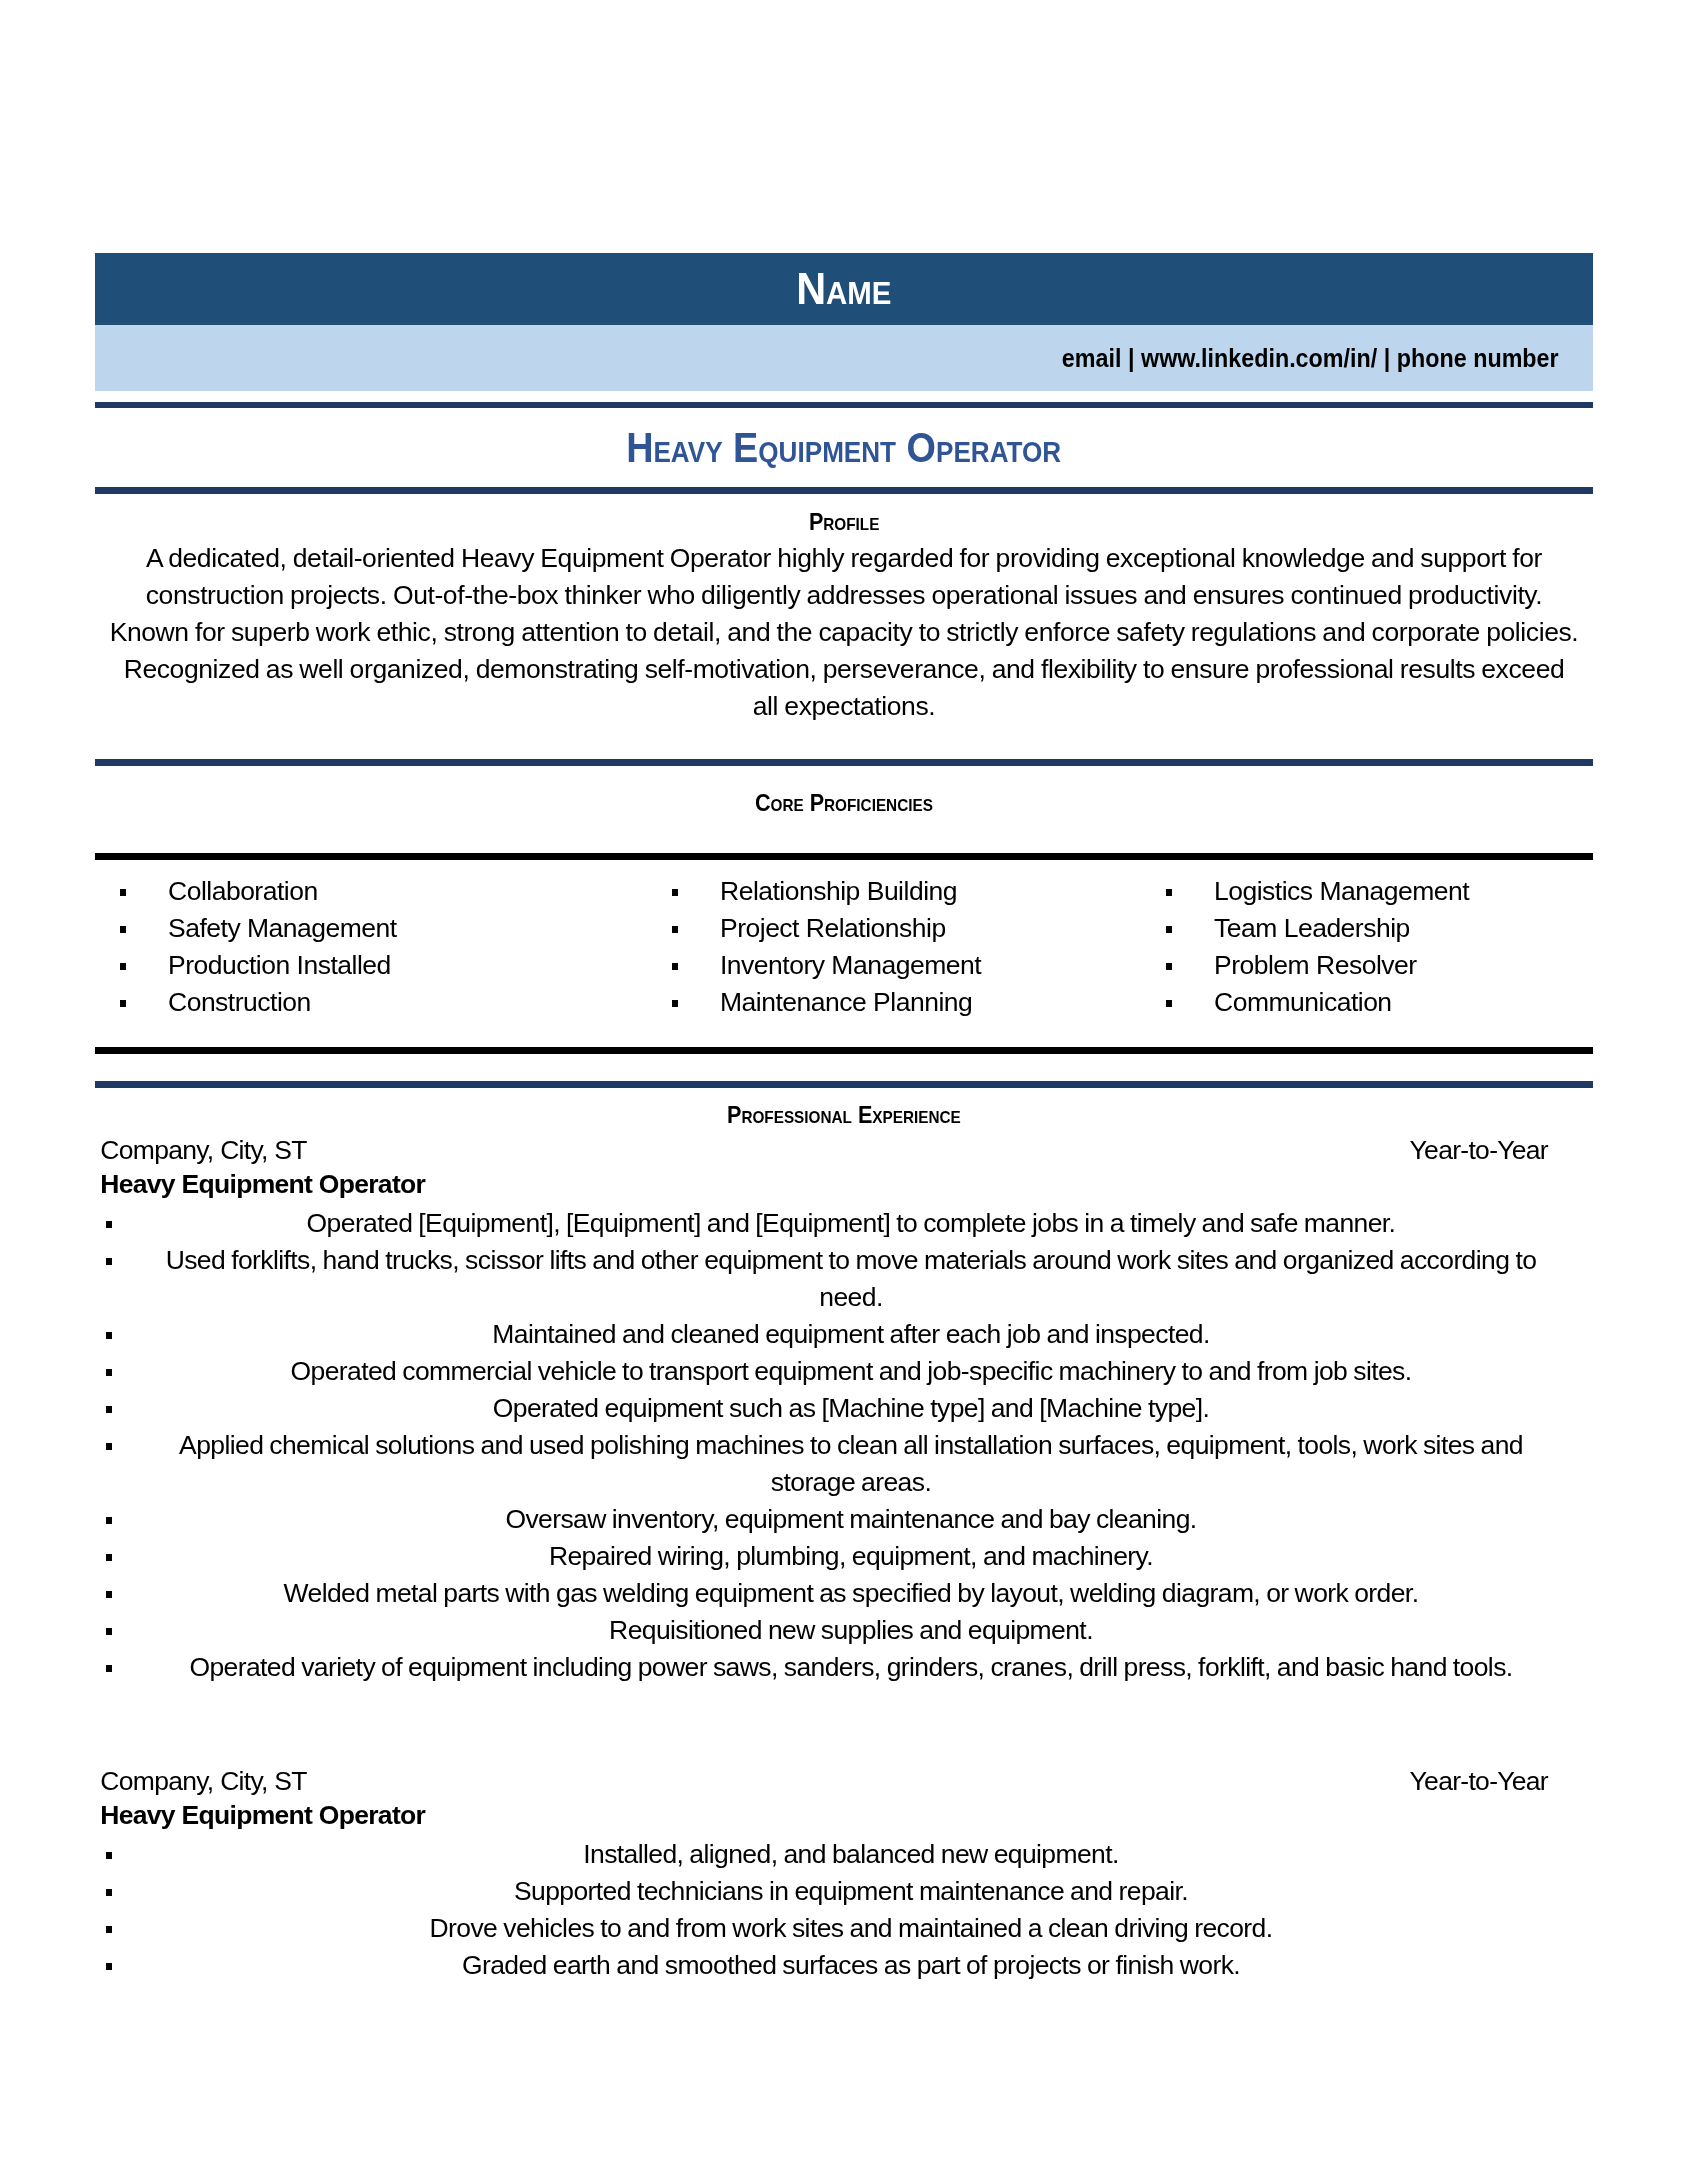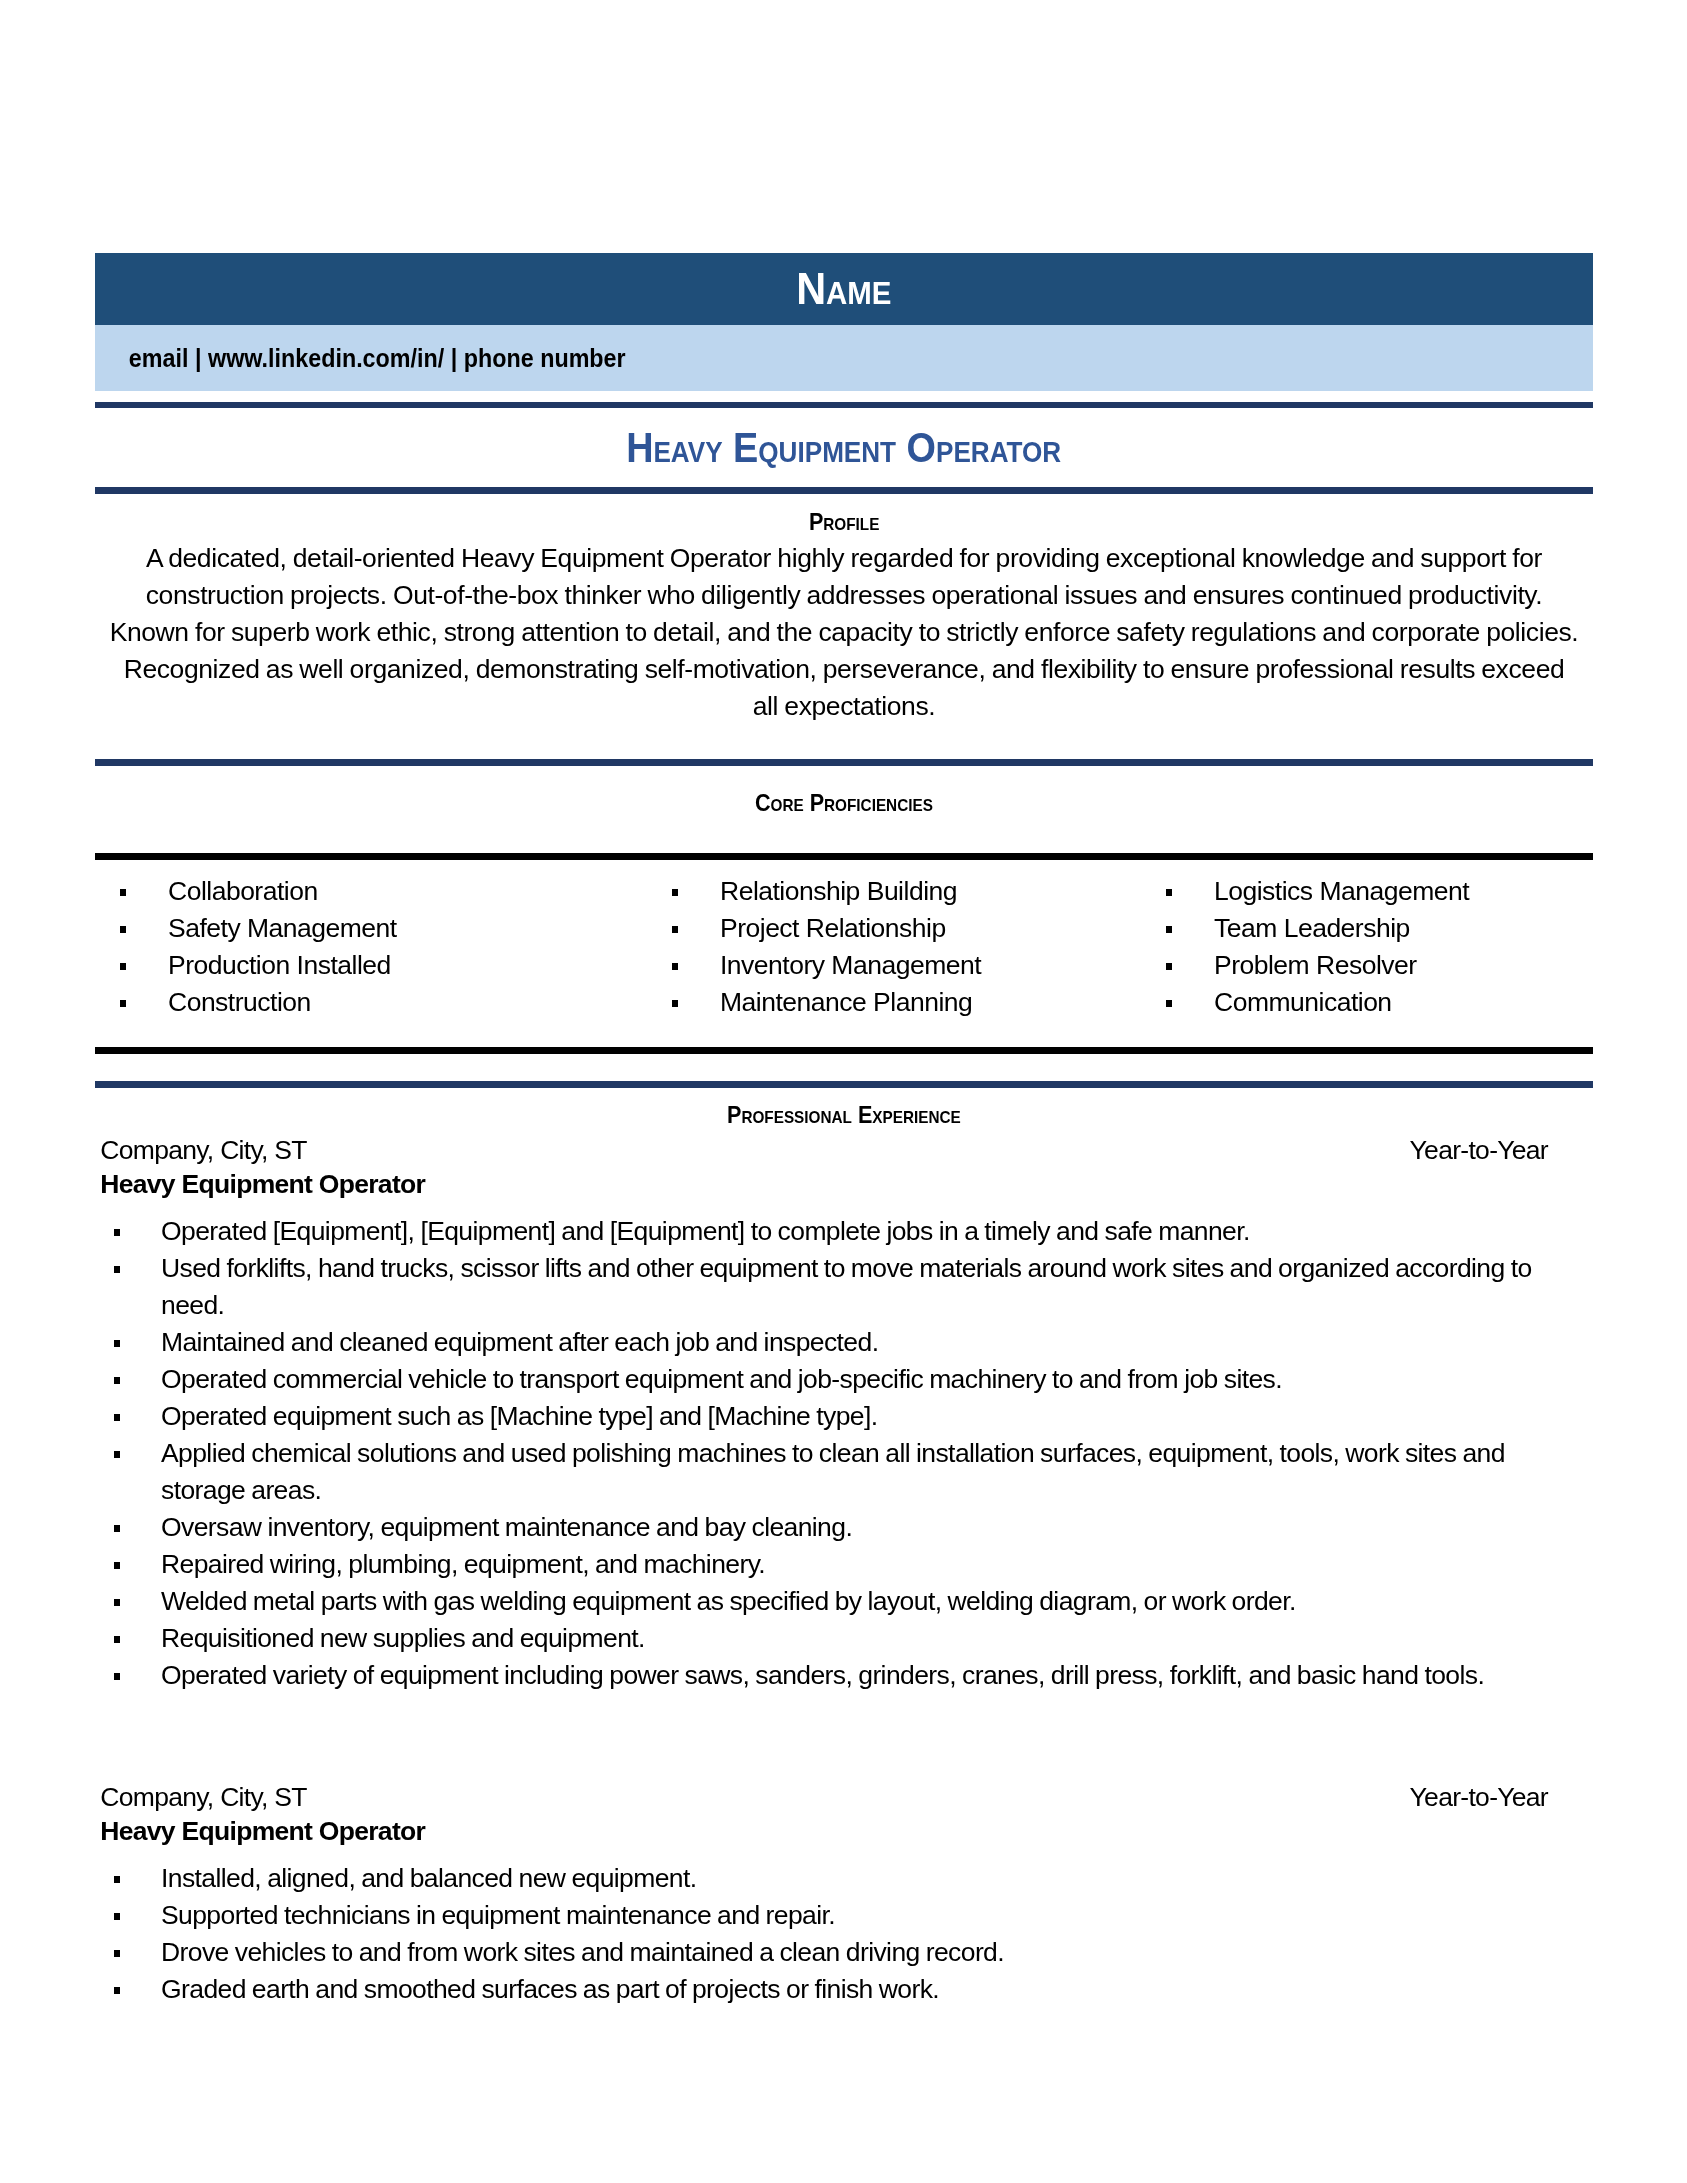--- a/index.html
+++ b/index.html
@@ -11,21 +11,21 @@
   .page { position: absolute; left: 95px; top: 253px; width: 1498px; }
 
   .name-band {
     background: #1F4E79; height: 72px; display: flex; align-items: center; justify-content: center;
   }
   .name-band .name {
     color: #fff; font-weight: bold; font-size: 45px; letter-spacing: 0px;
     font-variant: small-caps; transform: scaleX(0.92);
   }
   .contact-band {
-    background: #BDD6EE; height: 66px; display: flex; align-items: center; justify-content: flex-start;
+    background: #BDD6EE; height: 66px; display: flex; align-items: center; justify-content: flex-end;
   }
   .contact-band .contact {
     font-weight: bold; font-size: 26.5px; transform: scaleX(0.88); white-space: nowrap;
   }
 
   .rule { height: 6.6px; width: 100%; }
   .rule.blue { background: #203864; }
   .rule.black { background: #000000; }
 
   .title-row { height: 79px; display: flex; align-items: center; justify-content: center; }
@@ -59,21 +59,21 @@
   }
 
   .job { position: relative; }
   .job-head {
     display: flex; justify-content: space-between; font-weight: normal; font-size: 26.5px;
     line-height: 34px; padding: 0 45px 0 5.3px; letter-spacing: -0.7px;
   }
   .job-role {
     font-weight: bold; font-size: 26.5px; line-height: 34px; padding-left: 5.3px; letter-spacing: -0.7px;
   }
-  .job-bullets { list-style: none; margin: 12px; padding: 0; }
+  .job-bullets { list-style: none; margin: 4px; padding: 0; text-align: center; }
   .job-bullets li {
     position: relative; font-size: 26.5px; line-height: 37px; padding-left: 54px;
     padding-right: 40px; letter-spacing: -0.6px; word-spacing: -0.7px;
   }
   .job-bullets li .bullet {
     position: absolute; left: 6.6px; top: 16px; width: 6px; height: 7.3px; background: #000;
   }
 </style>
 </head>
 <body>

